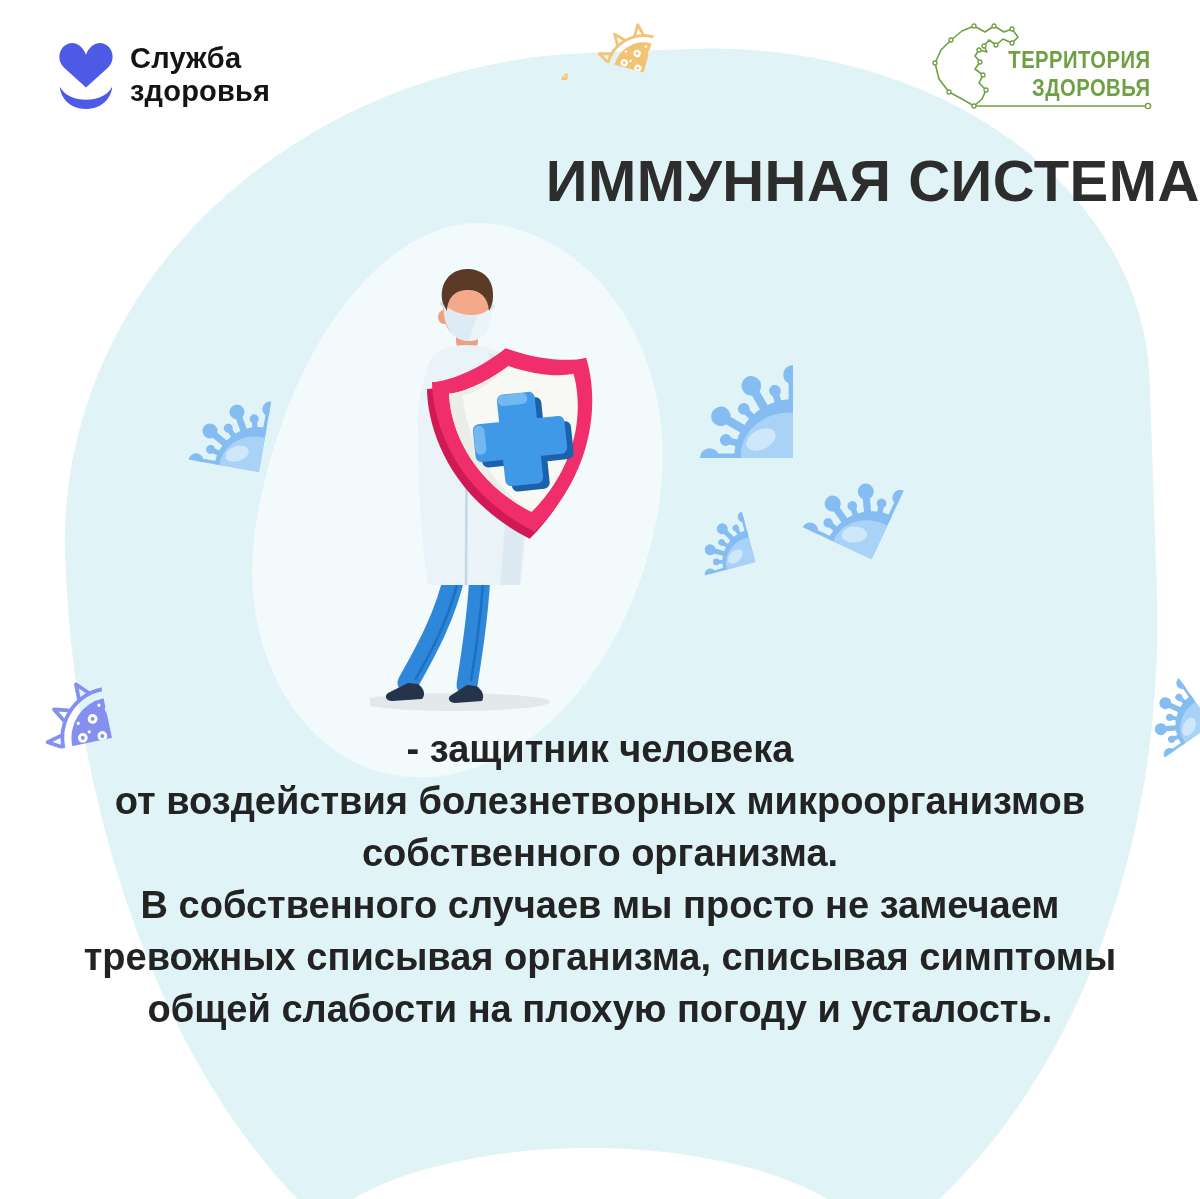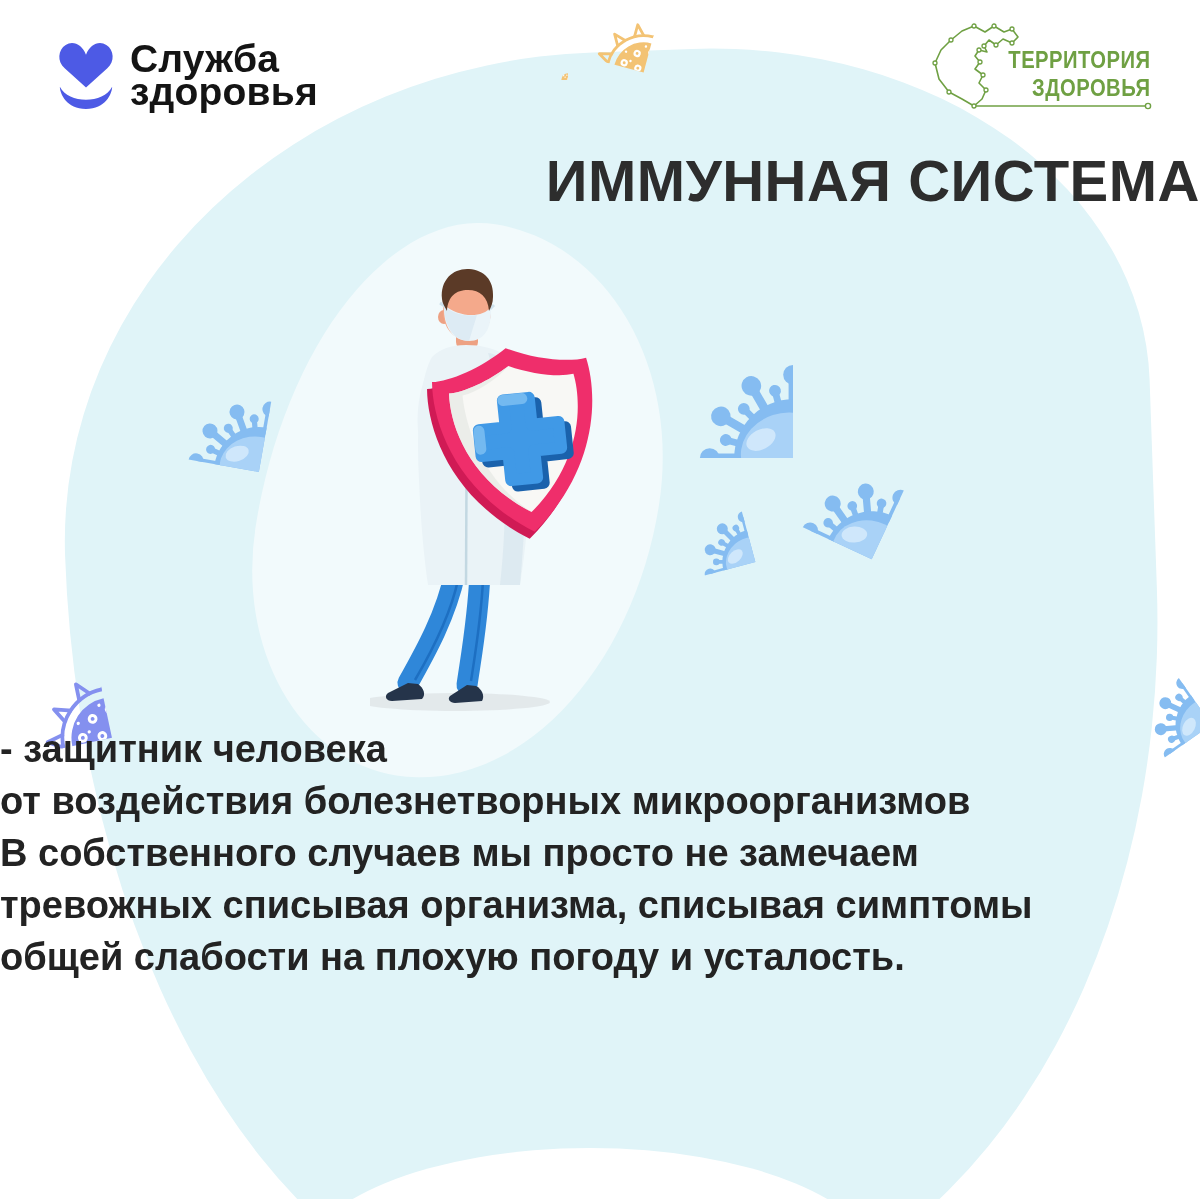--- a/index.html
+++ b/index.html
@@ -21,40 +21,40 @@
   .blob-inner{
     position:absolute; left:262px; top:222px; width:395px; height:560px;
     background:var(--blob-inner,#f2fafc);
     border-radius:48% 52% 55% 45% / 60% 45% 55% 40%;
     transform:rotate(9deg);
   }
   
   .brand-left{position:absolute; left:55px; top:38px; display:flex; align-items:center; gap:13px; z-index:6;}
   .brand-left svg{display:block;}
   .brand-left .brand-text{
-    font-size:39px; line-height:33px; font-weight:800; color:#141414; letter-spacing:0.2px;
+    font-size:29px; line-height:33px; font-weight:800; color:#141414; letter-spacing:0.2px;
   }
   .brand-right{position:absolute; left:928px; top:22px; width:226px; height:96px; z-index:6;}
   .brand-right svg{position:absolute; left:0; top:0;}
   .brand-right .brand-text{
     position:absolute; right:4px; top:24px; text-align:right;
     font-size:23px; line-height:28px; font-weight:700;
     color:var(--brand-green,#6fa043); letter-spacing:0.5px;
     transform:scaleX(0.88); transform-origin:100% 0;
     white-space:nowrap;
   }
   
   .title{
     position:absolute; left:0; top:150px; width:100%; text-align:right;
     font-size:58px; line-height:62px; font-weight:800;
     color:var(--ink,#2d2d2d); letter-spacing:0.5px; z-index:5;
   }
   .body-text{
     position:absolute; left:50%; top:723px; transform:translateX(-50%);
-    width:1200px; z-index:5;
+    width:1200px; text-align:center; z-index:5;
     font-size:38px; line-height:52px; font-weight:700; color:var(--body-ink,#232323);
   }
   .body-text .line{white-space:nowrap;}
   
   .virus{position:absolute; z-index:2;}
   .doctor{position:absolute; left:370px; top:265px; width:280px; height:450px; z-index:3;}
   .v-c1{left:123px; top:310px; width:150px; height:150px; transform:rotate(10deg);}
   .v-c2{left:597px; top:262px; width:196px; height:196px;}
   .v-c3{left:753px; top:373px; width:160px; height:160px; transform:rotate(25deg);}
   .v-c4{left:633px; top:468px; width:110px; height:110px; transform:rotate(-15deg);}
@@ -169,20 +169,21 @@
       <div>ТЕРРИТОРИЯ</div>
       <div>ЗДОРОВЬЯ</div>
     </div>
   </div>
 
   <div class="title">ИММУННАЯ СИСТЕМА</div>
 
   <div class="body-text">
     <div class="line">- защитник человека</div>
     <div class="line">от воздействия болезнетворных микроорганизмов</div>
+    <div class="line">собственного организма.</div>
     <div class="line">В собственного случаев мы просто не замечаем</div>
     <div class="line">тревожных списывая организма, списывая симптомы</div>
     <div class="line">общей слабости на плохую погоду и усталость.</div>
   </div>
 
   <svg class="defs-holder" aria-hidden="true">
       <defs id="sym-defs">
         <symbol id="sym-corona" viewBox="-100 -100 200 200">
           <g transform="rotate(0)">
             <line x1="0" y1="-55" x2="0" y2="-80" stroke="var(--virus-blue,#85bcf1)" stroke-width="9" stroke-linecap="round"></line>

